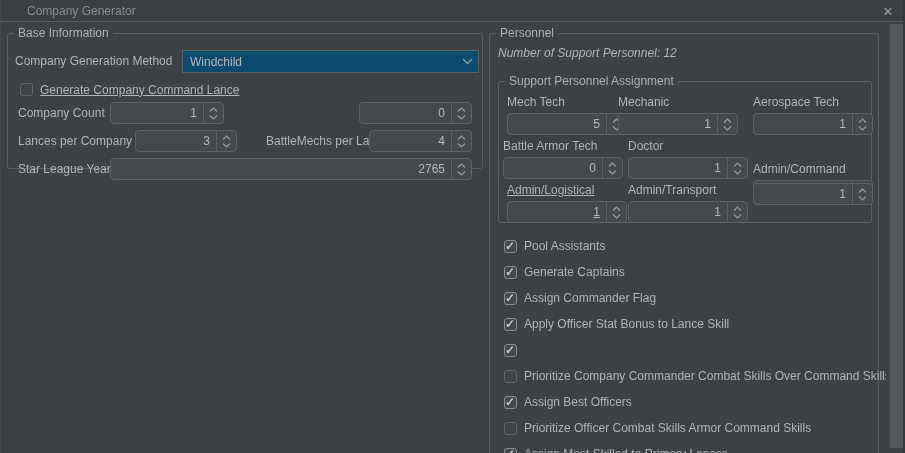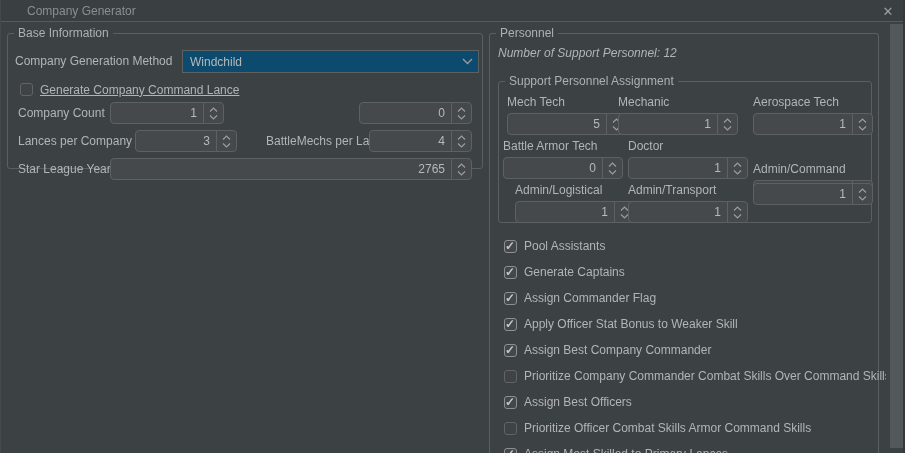--- a/index.html
+++ b/index.html
@@ -264,21 +264,21 @@
         <span class="sv">1</span>
         <span class="sb">
             <svg class="chev" width="9" height="13" viewBox="0 0 9 13">
               <polyline points="1,4.5 4.5,1 8,4.5" fill="none" stroke="#999d9f" stroke-width="1.2"></polyline>
               <polyline points="1,8.5 4.5,12 8,8.5" fill="none" stroke="#999d9f" stroke-width="1.2"></polyline>
             </svg>
           </span>
       </div>
     </div>
 
-    <div class="pcell" style="left:16px; top:101px;">
+    <div class="pcell" style="left:8px; top:101px;text-decoration:underline;">
       <div class="plabel">Admin/Logistical</div>
       <div class="spinner">
         <span class="sv">1</span>
         <span class="sb">
             <svg class="chev" width="9" height="13" viewBox="0 0 9 13">
               <polyline points="1,4.5 4.5,1 8,4.5" fill="none" stroke="#999d9f" stroke-width="1.2"></polyline>
               <polyline points="1,8.5 4.5,12 8,8.5" fill="none" stroke="#999d9f" stroke-width="1.2"></polyline>
             </svg>
           </span>
       </div>
@@ -324,27 +324,26 @@
     <div class="optrow">
       <span class="cb checked">
           <span class="tick">✓</span>
         </span>
       <span>Assign Commander Flag</span>
     </div>
     <div class="optrow">
       <span class="cb checked">
           <span class="tick">✓</span>
         </span>
-      <span>Apply Officer Stat Bonus to Weaker Skill</span>
-    </div>
-    <div class="optrow">
-      <span class="cb checked">
-          <span class="tick">✓</span>
-        </span>
-      <span>Assign Best Company Commander</span>
+      <span>Apply Officer Stat Bonus to Lance Skill</span>
+    </div>
+    <div class="optrow">
+      <span class="cb checked">
+          <span class="tick">✓</span>
+        </span>
     </div>
     <div class="optrow">
       <span class="cb"></span>
       <span>Prioritize Company Commander Combat Skills Over Command Skills</span>
     </div>
     <div class="optrow">
       <span class="cb checked">
           <span class="tick">✓</span>
         </span>
       <span>Assign Best Officers</span>

